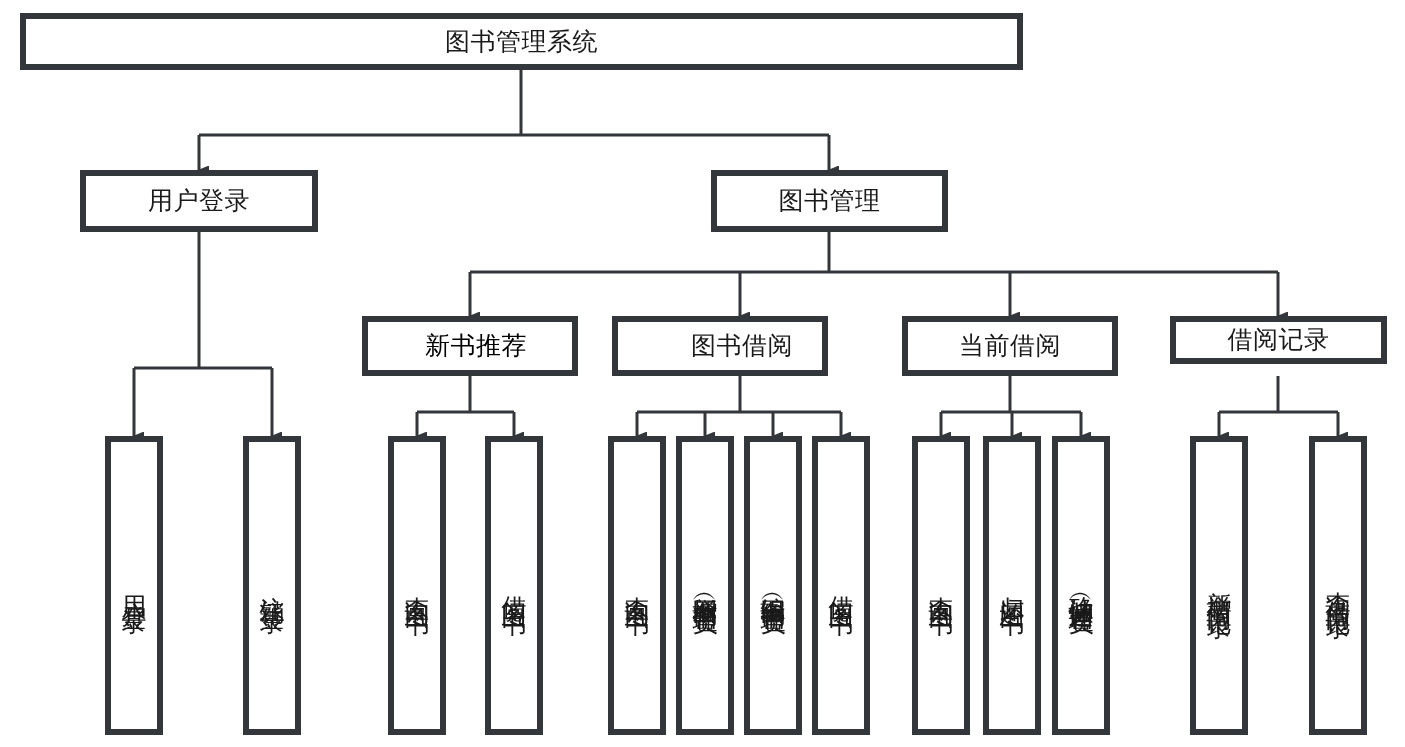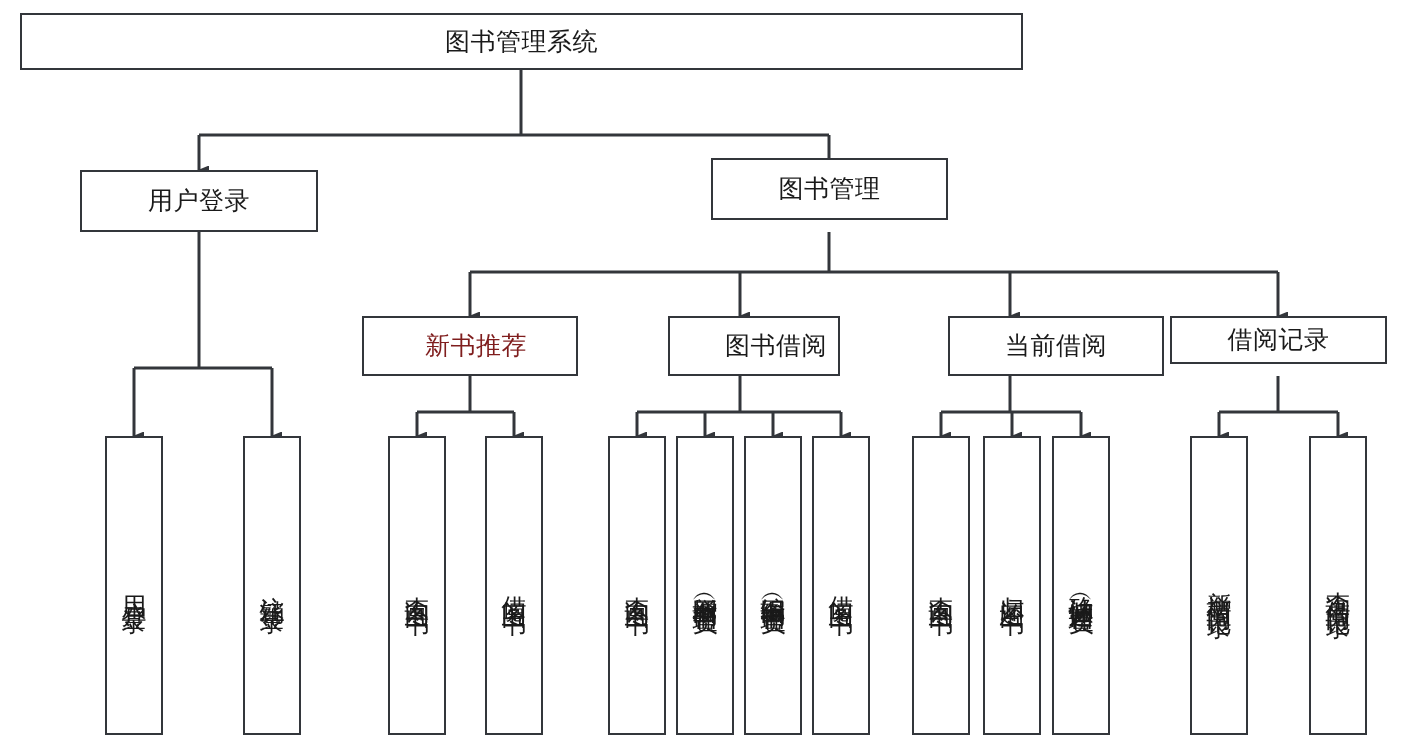--- a/index.html
+++ b/index.html
@@ -21,21 +21,21 @@
     position: absolute;
     left: 0;
     top: 0;
     width: 1405px;
     height: 747px;
   }
   .node-box {
     position: absolute;
     box-sizing: border-box;
     background: #ffffff;
-    border: 2px solid #0c4a6e;
+    border: 6px solid #0c4a6e;
     display: flex;
     align-items: center;
     justify-content: center;
   }
   .node-box.horiz {
     writing-mode: horizontal-tb;
   }
   .node-label-h {
     font-size: 25px;
     color: #1a1a1a;
@@ -119,30 +119,30 @@
       </g>
   </svg>
 
   <div id="nodes-layer">
       <div class="node-box horiz" style="left: 20px; top: 13px; width: 1003px; height: 57px; border-color: rgb(51, 54, 59);">
         <span class="node-label-h" style="color: rgb(26, 26, 26);">图书管理系统</span>
       </div>
       <div class="node-box horiz" style="left: 80px; top: 170px; width: 238px; height: 62px; border-color: rgb(51, 54, 59);">
         <span class="node-label-h" style="color: rgb(26, 26, 26);">用户登录</span>
       </div>
-      <div class="node-box horiz" style="left: 711px; top: 158px; width: 237px; height: 62px; border-color: rgb(51, 54, 59);">
+      <div class="node-box horiz" style="left: 711px; top: 170px; width: 237px; height: 62px; border-color: rgb(51, 54, 59);">
         <span class="node-label-h" style="color: rgb(26, 26, 26);">图书管理</span>
       </div>
       <div class="node-box horiz" style="left: 362px; top: 316px; width: 216px; height: 60px; border-color: rgb(51, 54, 59);">
-        <span class="node-label-h" style="color: #7f1d1d; margin-left: 12px;">新书推荐</span>
+        <span class="node-label-h" style="color: #000000; margin-left: 12px;">新书推荐</span>
       </div>
-      <div class="node-box horiz" style="left: 668px; top: 316px; width: 172px; height: 60px; border-color: rgb(51, 54, 59); padding-left: 44px;">
+      <div class="node-box horiz" style="left: 612px; top: 316px; width: 216px; height: 60px; border-color: rgb(51, 54, 59); padding-left: 44px;">
         <span class="node-label-h" style="color: rgb(26, 26, 26);">图书借阅</span>
       </div>
-      <div class="node-box horiz" style="left: 948px; top: 316px; width: 216px; height: 60px; border-color: rgb(51, 54, 59);">
+      <div class="node-box horiz" style="left: 902px; top: 316px; width: 216px; height: 60px; border-color: rgb(51, 54, 59);">
         <span class="node-label-h" style="color: rgb(26, 26, 26);">当前借阅</span>
       </div>
       <div class="node-box horiz" style="left: 1170px; top: 316px; width: 217px; height: 48px; border-color: rgb(51, 54, 59);">
         <span class="node-label-h" style="color: rgb(26, 26, 26);">借阅记录</span>
       </div>
       <div class="node-box vert" style="left: 105px; top: 436px; width: 58px; height: 299px; border-color: rgb(51, 54, 59);">
         <span class="node-label-v" style="color: rgb(26, 26, 26);">用户登录</span>
       </div>
       <div class="node-box vert" style="left: 243px; top: 436px; width: 58px; height: 299px; border-color: rgb(51, 54, 59);">
         <span class="node-label-v" style="color: rgb(26, 26, 26);">注销登录</span>

